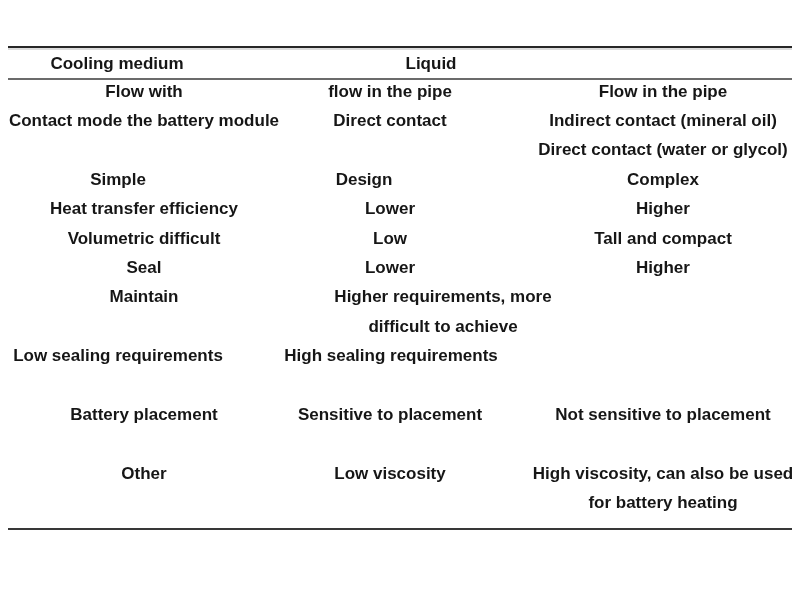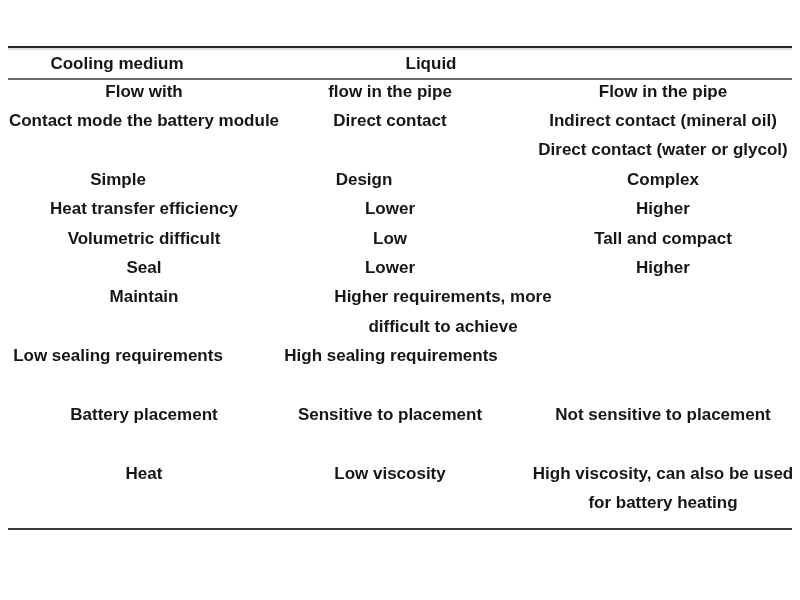--- a/index.html
+++ b/index.html
@@ -124,21 +124,21 @@
         <div class="cell col1">Battery placement</div>
         <div class="cell col2">Sensitive to placement</div>
         <div class="cell col3">Not sensitive to placement</div>
       </div>
       <div class="line">
         <div class="cell col1"></div>
         <div class="cell col2"></div>
         <div class="cell col3"></div>
       </div>
       <div class="line">
-        <div class="cell col1">Heat</div>
+        <div class="cell col1">Other</div>
         <div class="cell col2">Low viscosity</div>
         <div class="cell col3">High viscosity, can also be used</div>
       </div>
       <div class="line">
         <div class="cell col1"></div>
         <div class="cell col2"></div>
         <div class="cell col3">for battery heating</div>
       </div>
     </div>
 

